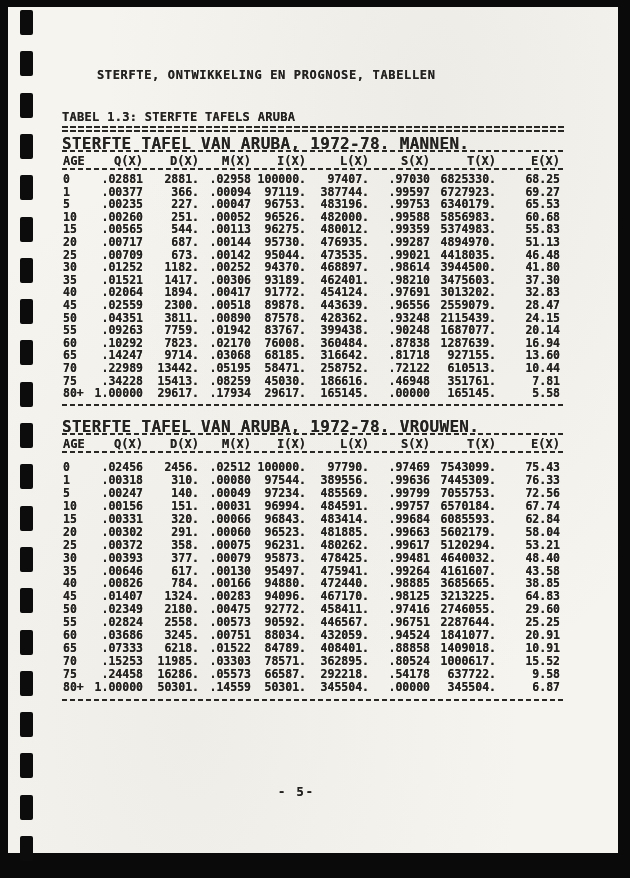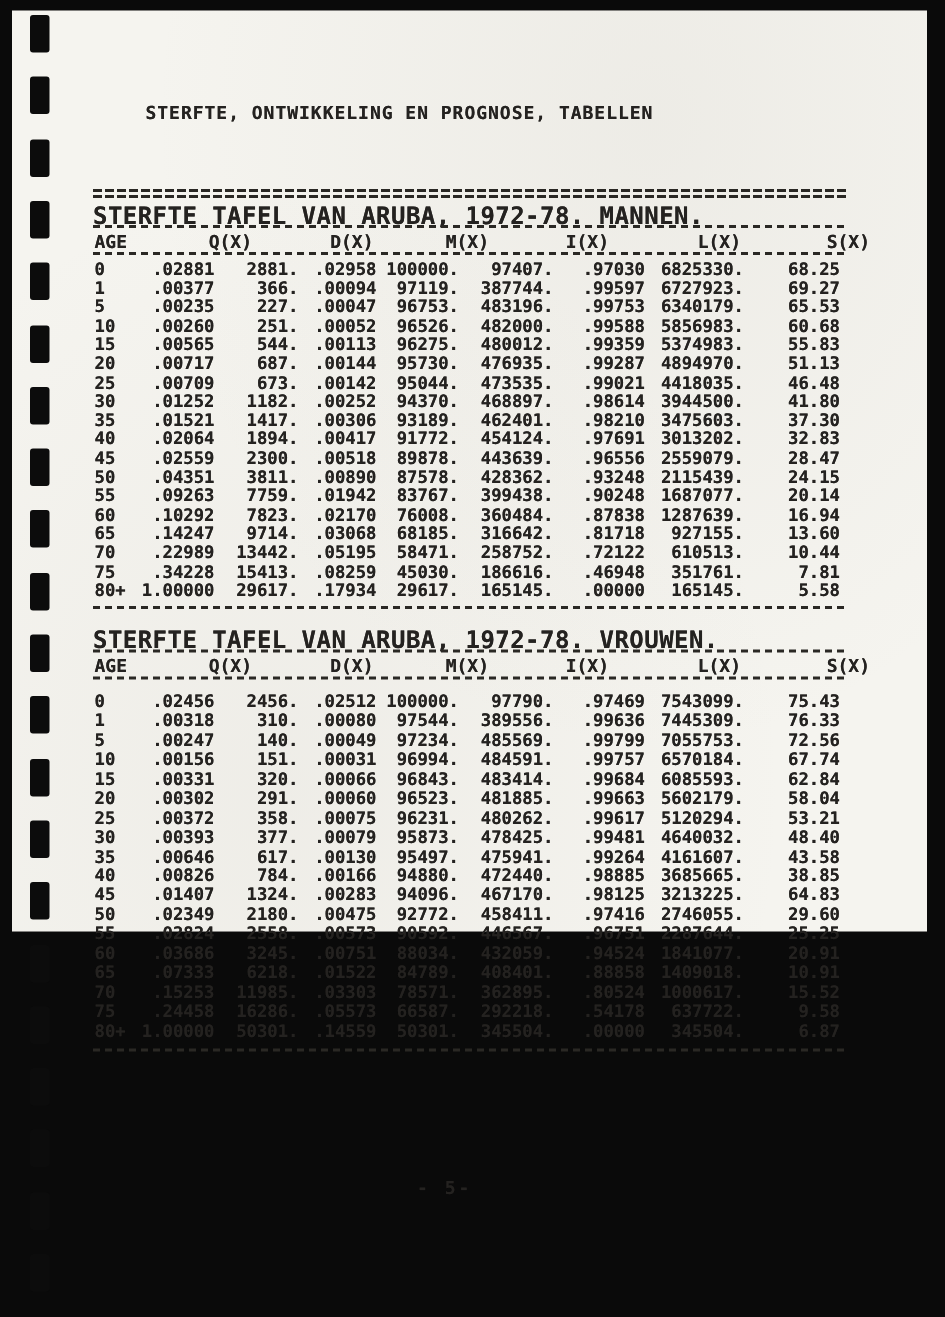--- a/index.html
+++ b/index.html
@@ -1,18 +1,18 @@
 <!DOCTYPE html>
 <html><head>
 <meta charset="utf-8">
 <style>
   html,body{margin:0;padding:0;background:#000;}
   #stage{position:relative;width:630px;height:878px;background:#0a0a0a;overflow:hidden;
          font-family:"DejaVu Sans Mono","Liberation Mono",monospace;}
-  #paper{position:absolute;left:8px;top:7px;width:610px;height:614px;
+  #paper{position:absolute;left:8px;top:7px;width:610px;height:846px;
          background:#f5f4ef;
          background-image:radial-gradient(ellipse at 70% 12%, rgba(180,175,165,.12), transparent 55%),
                           radial-gradient(ellipse at 30% 85%, rgba(180,175,165,.10), transparent 55%);
          color:#242220;}
   .hole{position:absolute;left:12px;width:13px;height:25px;background:#0c0c0c;border-radius:2px;}
   .txt{position:absolute;font-weight:bold;white-space:pre;font-size:12px;line-height:13px;
        text-shadow:0 0 .4px rgba(30,28,25,.8);}
   #doc-title{left:89px;top:62px;letter-spacing:.65px;}
   #section-label{left:54px;top:104px;letter-spacing:.3px;}
   .dbl{position:absolute;left:54px;width:504px;height:6px;
@@ -21,21 +21,21 @@
        background-size:100% 2px,100% 2px;background-position:0 0,0 4px;background-repeat:no-repeat;}
   #eq-line{top:119px;}
   .tbl{position:absolute;left:54px;width:504px;}
   #tbl-men{top:130px;--rh:12.6px;}
   #tbl-women{top:413px;--rh:12.95px;}
   .tbl-title{position:absolute;left:0;top:0;font-weight:bold;font-size:16px;line-height:13px;
              white-space:pre;letter-spacing:.3px;text-shadow:0 0 .4px rgba(30,28,25,.8);}
   .dash{position:absolute;left:0;width:504px;height:2px;
         background:repeating-linear-gradient(90deg,#2a2824 0 5px,transparent 5px 8px);}
   .dash-a{top:13px;} .dash-b{top:31px;}
-  .hdr{position:absolute;left:0;top:18px;height:12px;gap:25px;}
+  .hdr{position:absolute;left:0;top:18px;height:12px;}
   .grid{display:grid;grid-template-columns:30px 51px 56px 52px 55px 63px 61px 66px 64px;width:498px;}
   .cell{text-align:right;font-weight:bold;font-size:11.5px;line-height:var(--rh,12.6px);
         white-space:pre;text-shadow:0 0 .4px rgba(30,28,25,.8);}
   .hdr .cell{line-height:12px;font-size:12px;}
   .cell.c0{text-align:left;padding-left:1px;}
   .rows{position:absolute;left:0;}
   #tbl-men .rows{top:36px;}
   #tbl-women .rows{top:41px;}
   .row{height:var(--rh);}
   #tbl-men .dash-end{top:267px;}
@@ -66,20 +66,21 @@
         <div class="hole" style="top: 622.5px;"></div>
         <div class="hole" style="top: 663.8px;"></div>
         <div class="hole" style="top: 705.1px;"></div>
         <div class="hole" style="top: 746.4px;"></div>
         <div class="hole" style="top: 787.7px;"></div>
         <div class="hole" style="top: 829px;"></div>
       </div>
 
     <div id="doc-title" class="txt">STERFTE, ONTWIKKELING EN PROGNOSE, TABELLEN</div>
 
+    <div id="section-label" class="txt">TABEL 1.3: STERFTE TAFELS ARUBA</div>
     <div id="eq-line" class="dbl"></div>
 
     <div id="tbl-men" class="tbl">
       <div class="tbl-title">STERFTE TAFEL VAN ARUBA, 1972-78. MANNEN.</div>
       <div class="dash dash-a"></div>
       <div class="hdr grid">
           <span class="cell c0">AGE</span>
           <span class="cell c1">Q(X)</span>
           <span class="cell c2">D(X)</span>
           <span class="cell c3">M(X)</span>

